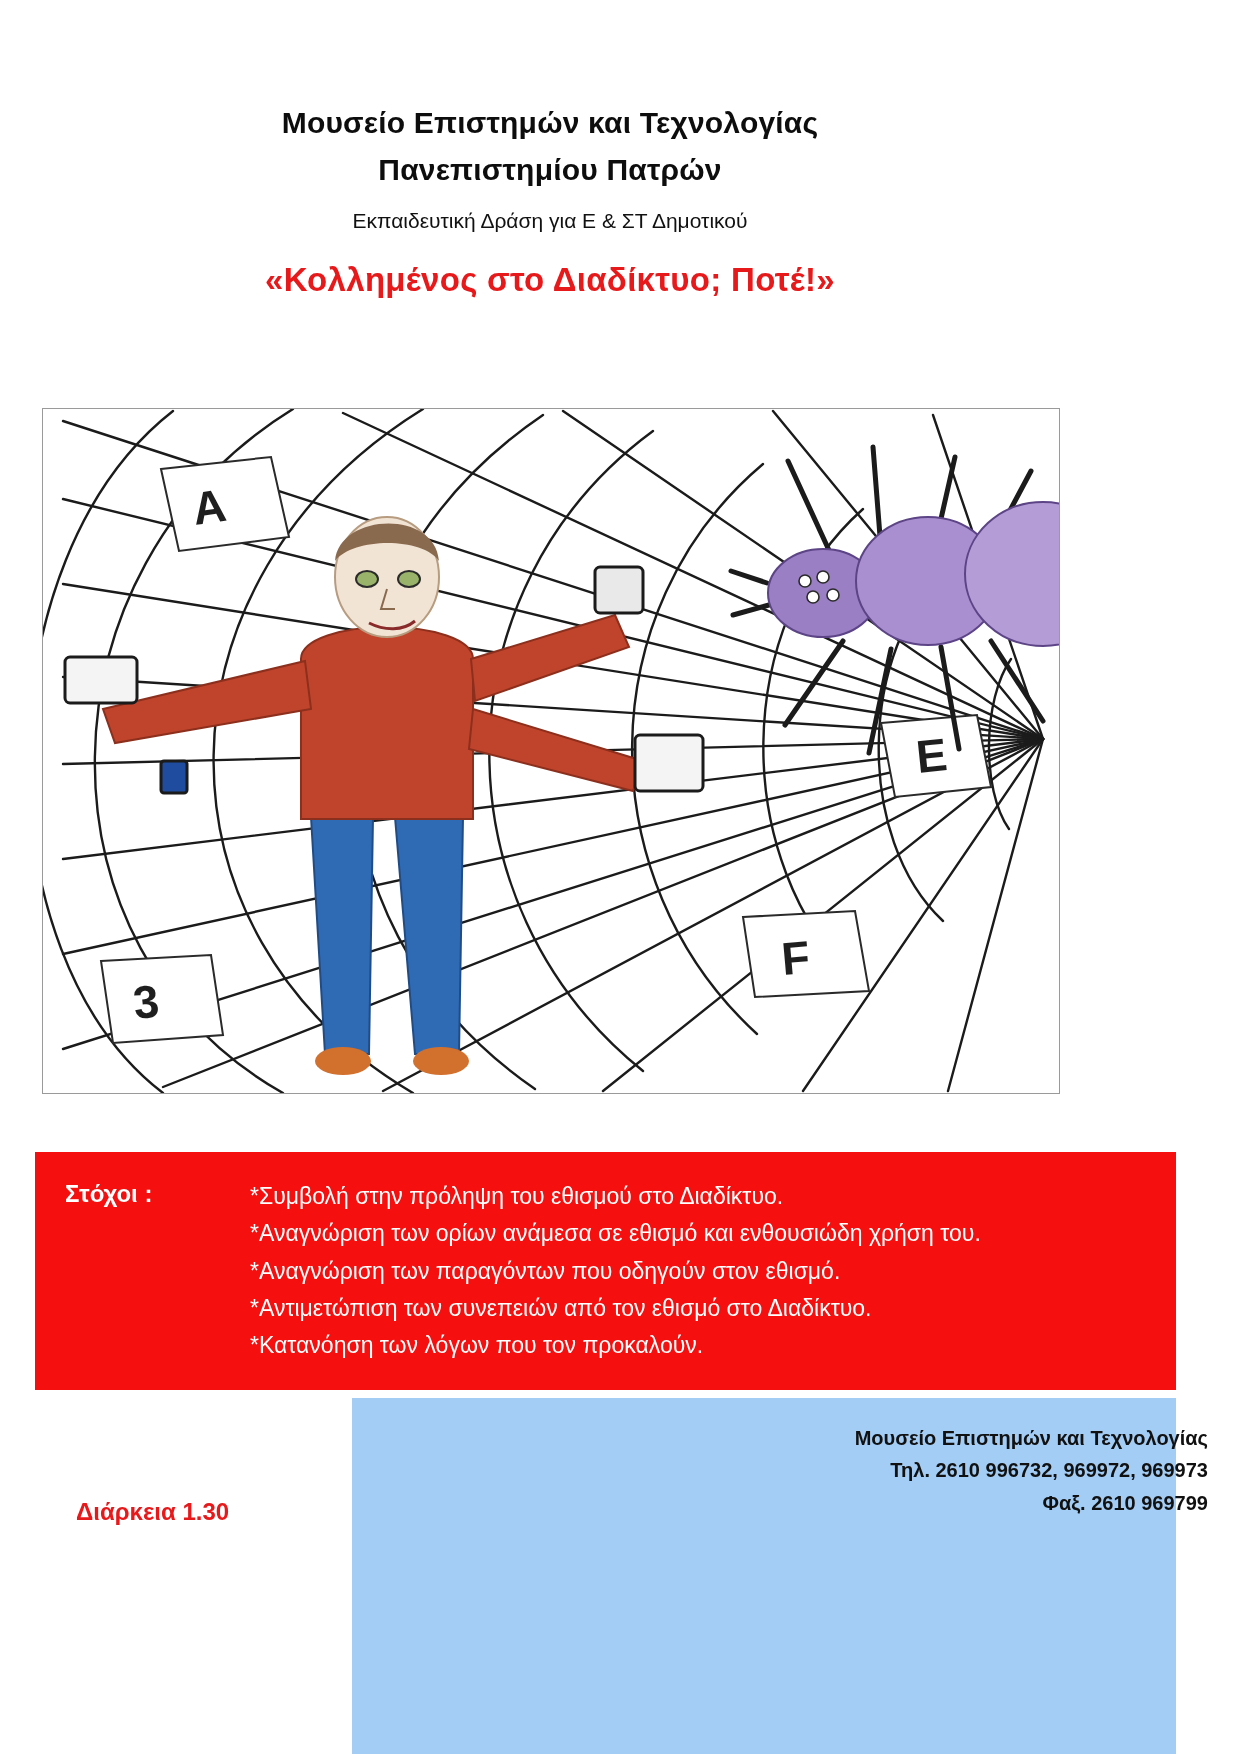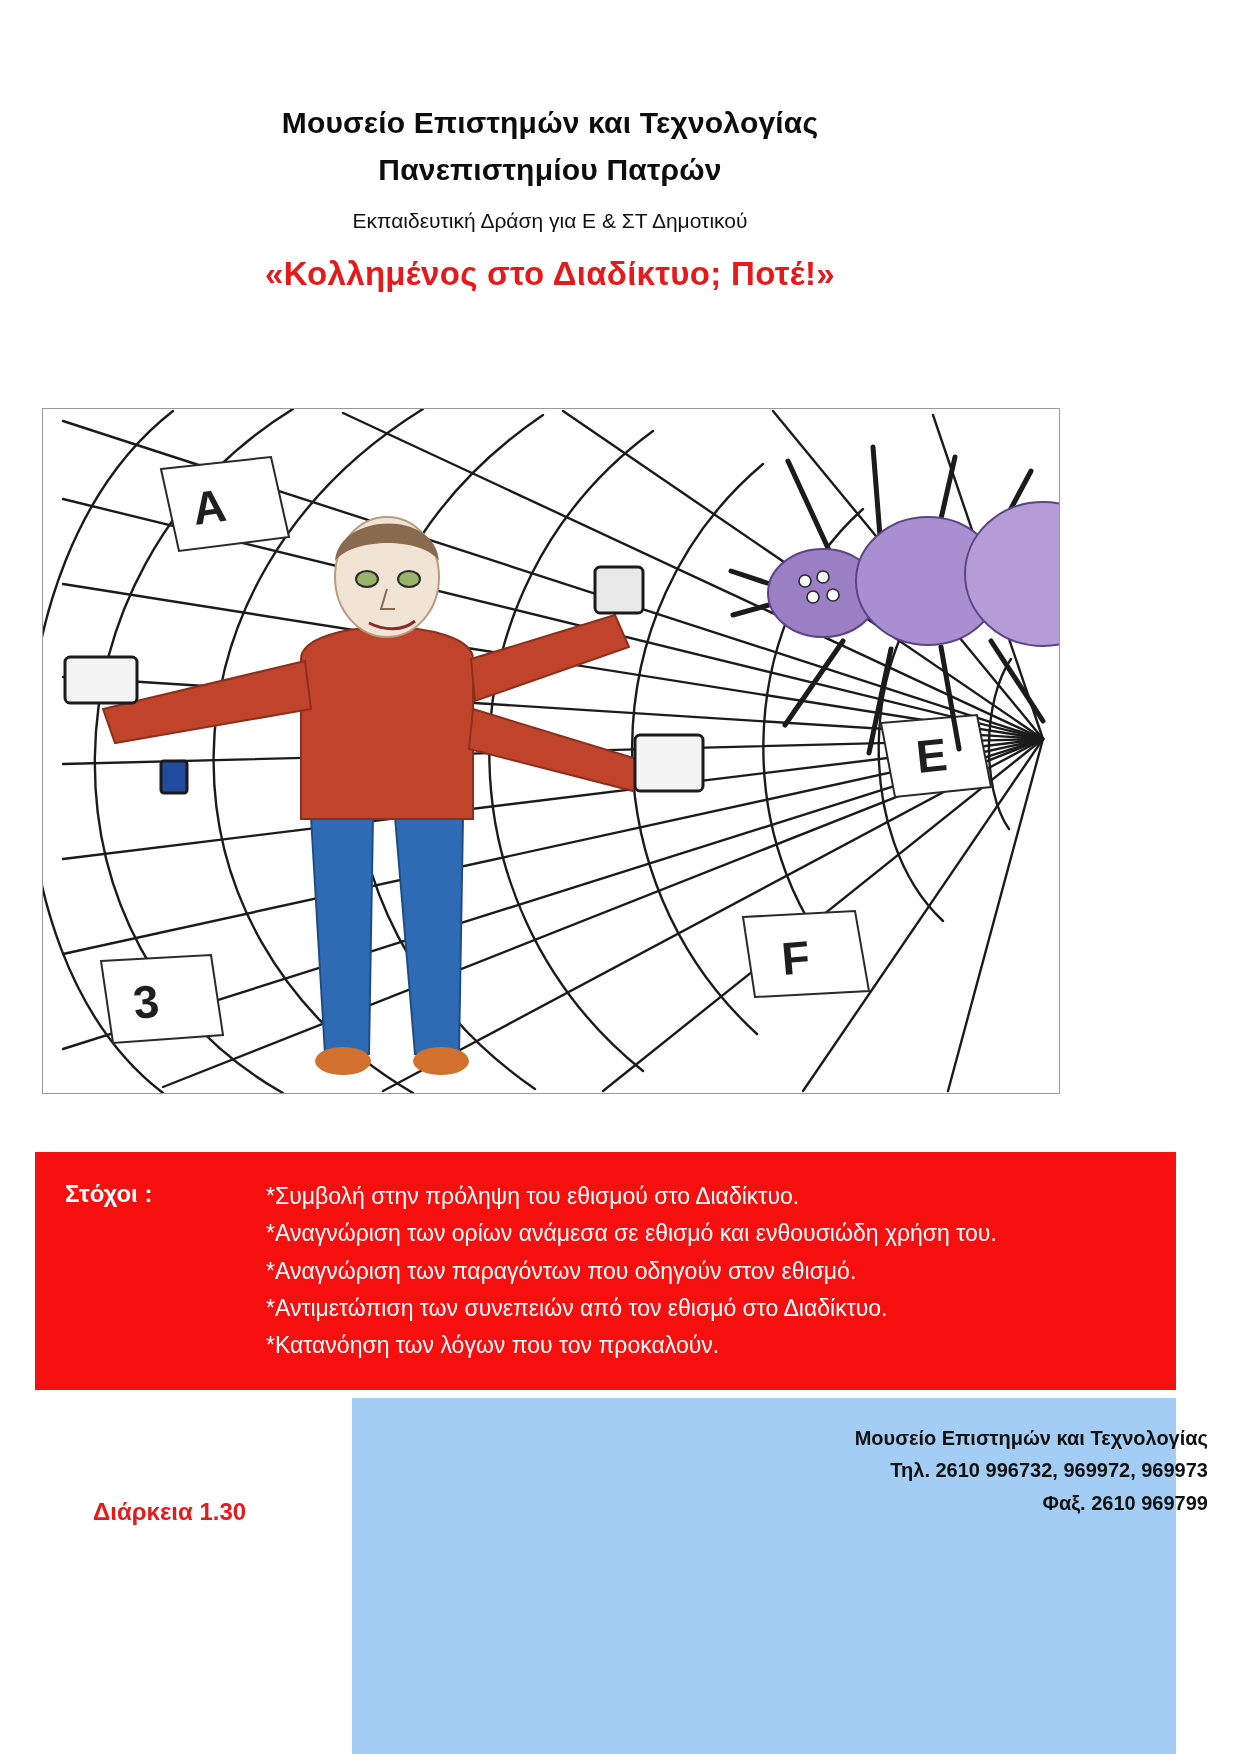--- a/index.html
+++ b/index.html
@@ -44,21 +44,21 @@
   .header-subtitle {
     font-size: 21px;
     color: #111111;
     margin-top: 13px;
     line-height: 1.4;
   }
   .header-maintitle {
     font-size: 33px;
     font-weight: bold;
     color: #e8191b;
-    margin-top: 20px;
+    margin-top: 26px;
     letter-spacing: 0.3px;
   }
 
   
   .art-frame {
     position: absolute;
     left: 42px;
     top: 408px;
     width: 1016px;
     height: 684px;
@@ -84,21 +84,21 @@
   .goals-box {
     position: absolute;
     left: 35px;
     top: 1152px;
     width: 1141px;
     height: 238px;
     background: #f50f0f;
     box-sizing: border-box;
     padding: 26px 30px 20px 30px;
     display: flex;
-    gap: 24px;
+    gap: 8px;
   }
   .goals-label {
     color: #ffffff;
     font-size: 24px;
     font-weight: bold;
     white-space: nowrap;
     padding-top: 2px;
     flex: 0 0 auto;
     width: 140px;
   }
@@ -128,21 +128,21 @@
     top: 1422px;
     width: 560px;
     text-align: right;
     color: #111111;
     font-size: 20px;
     font-weight: bold;
     line-height: 1.62;
   }
   .duration {
     position: absolute;
-    left: 93px;
+    left: 76px;
     top: 1498px;
     color: #e8191b;
     font-size: 24px;
     font-weight: bold;
   }
 </style>
 </head>
 <body>
 
 <div class="poster">

